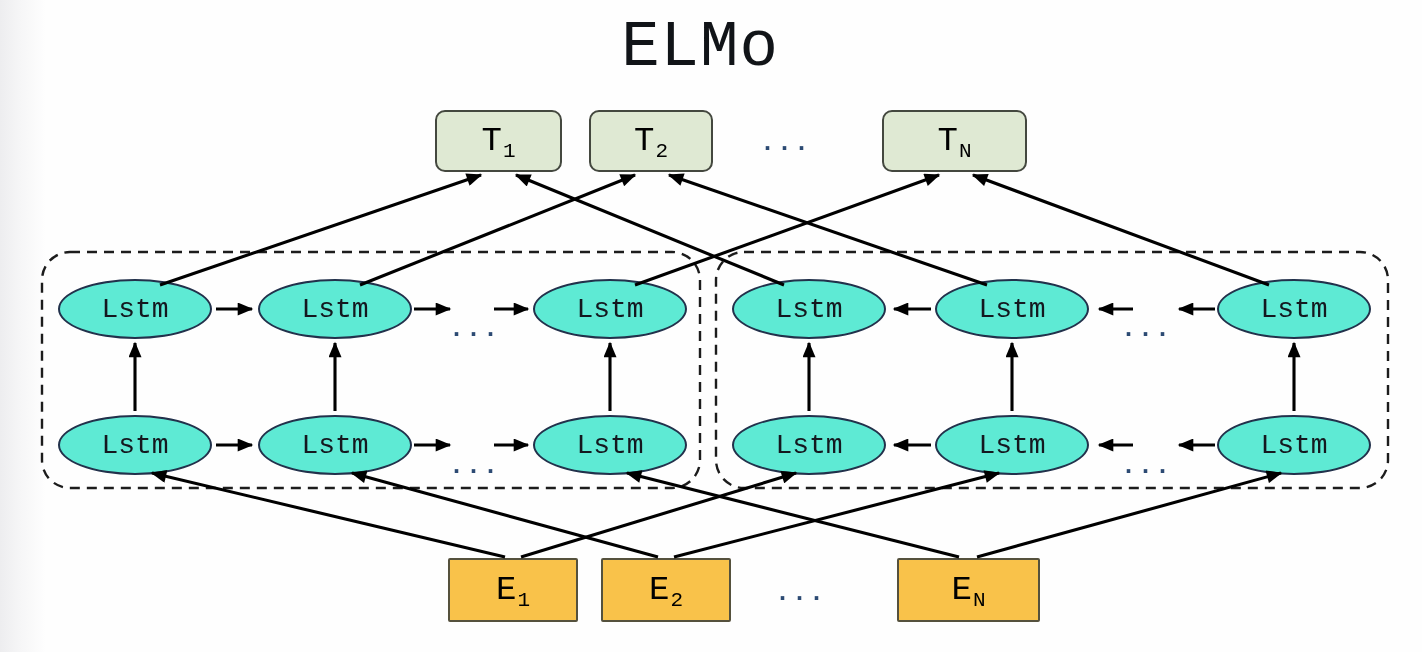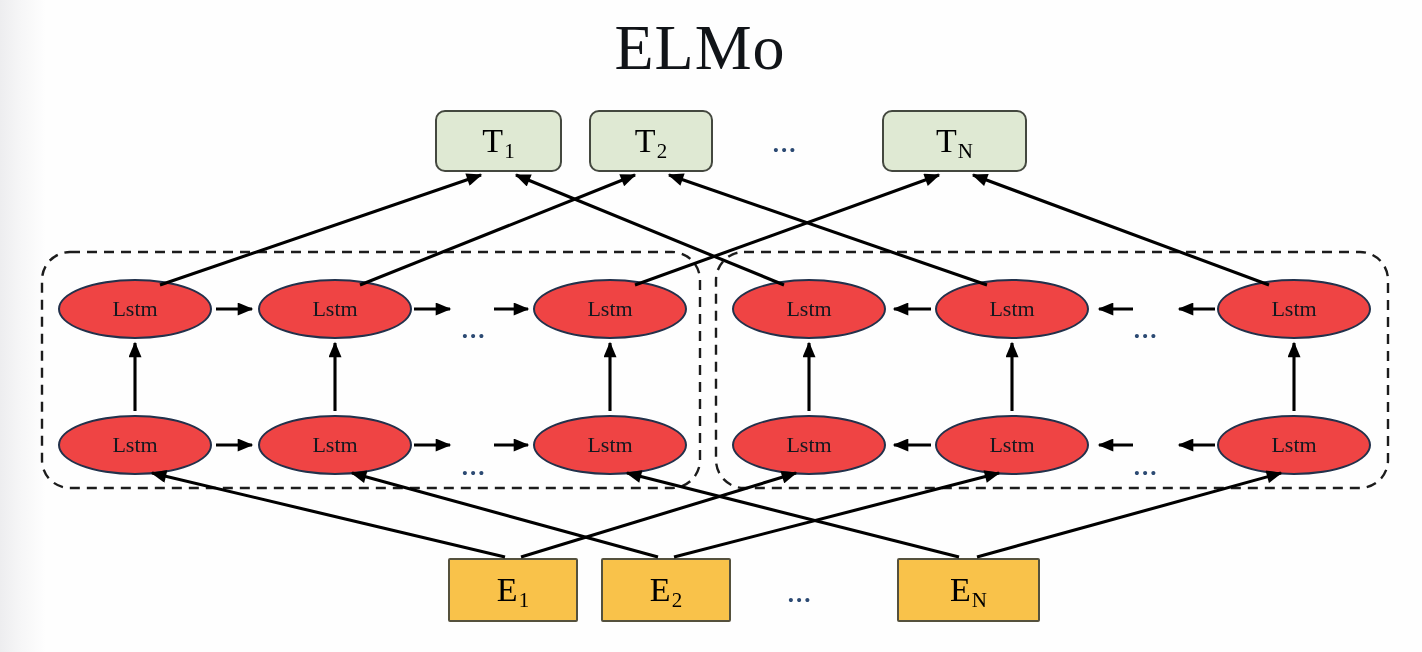--- a/index.html
+++ b/index.html
@@ -1,19 +1,19 @@
 <!DOCTYPE html>
 <html><head>
 <meta charset="utf-8">
 <style>
   html,body{margin:0;padding:0;background:#ffffff;}
   .stage{
     position:relative;width:1422px;height:652px;overflow:hidden;
     background:#fefefe;
-    font-family:Liberation Serif, serif;
+    font-family:Liberation Mono, monospace;
   }
   .edge-strip{
     position:absolute;left:0;top:0;width:46px;height:652px;
     background:linear-gradient(to right,#ededef 0%,#f6f6f7 45%,rgba(255,255,255,0) 100%);
   }
   .title{
     position:absolute;left:540px;top:12px;width:320px;height:72px;
     text-align:center;font-size:64px;font-weight:400;color:#111418;
     letter-spacing:1px;line-height:72px;
   }
@@ -24,23 +24,23 @@
   }
   .ebox{
     position:absolute;top:558px;height:64px;box-sizing:border-box;
     background:#f9c24a;border:2.4px solid #55513d;border-radius:2px;
   }
   .tbox,.ebox{display:flex;align-items:center;justify-content:center;}
   .lab-main{font-size:34px;font-weight:400;}
   .lab-sub{font-size:21px;font-weight:400;transform:translateY(10px);margin-left:1px;}
   .ell{
     position:absolute;width:154px;height:60px;box-sizing:border-box;
-    background:#ef4444;border:2.3px solid #22314b;border-radius:50%;
+    background:#5eead4;border:2.3px solid #22314b;border-radius:50%;
     display:flex;align-items:center;justify-content:center;
-    font-size:22px;color:#14181f;
+    font-size:28px;color:#14181f;
   }
   .dots{
     position:absolute;width:50px;text-align:center;
     font-size:25px;font-weight:700;line-height:1;letter-spacing:2px;
     color:#2c4a73;z-index:6;
   }
 </style>
 </head>
 <body>
 

